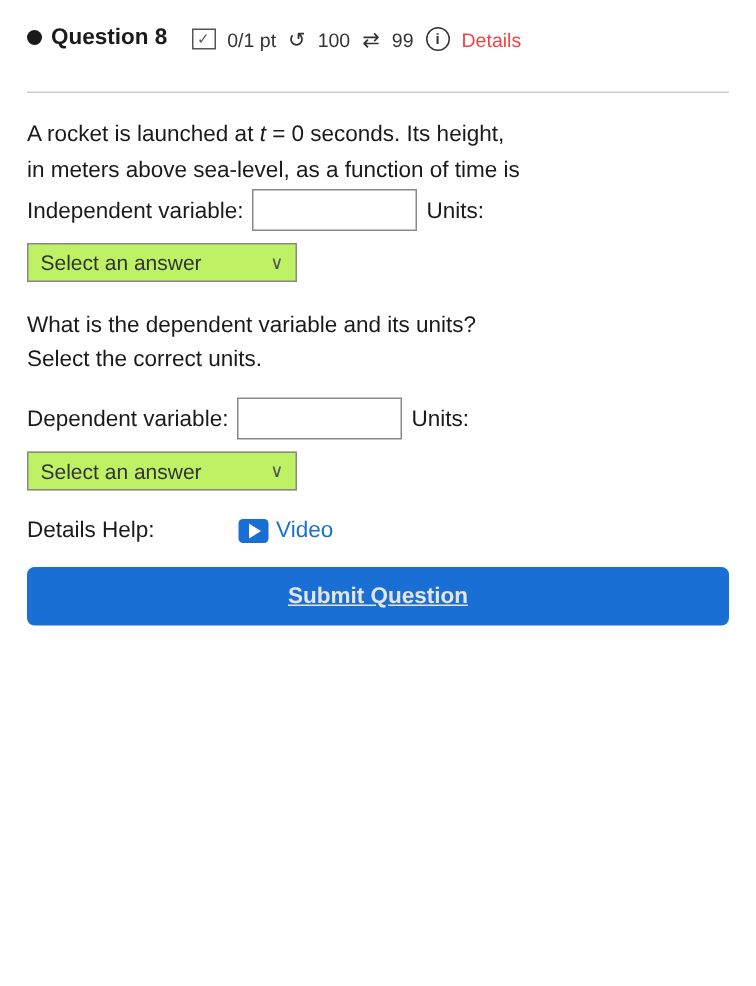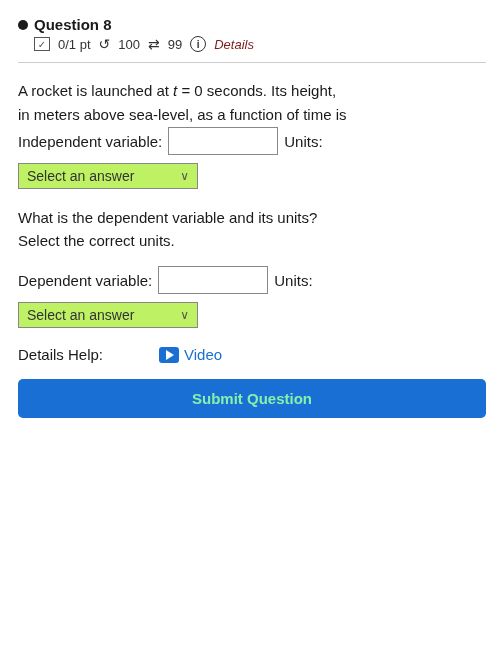--- a/index.html
+++ b/index.html
@@ -13,22 +13,22 @@
       color: #1a1a1a;
     }
     .page {
       width: 504px;
       min-height: 657px;
       background: #fff;
       padding: 16px 18px 20px 18px;
     }
     .question-header {
       display: flex;
-      flex-direction: column;
-      margin-bottom: 10px;
+      flex-direction: row;
+      margin-bottom: 25px;
     }
     .question-title {
       font-weight: bold;
       font-size: 15px;
       display: flex;
       align-items: center;
       gap: 6px;
       margin-bottom: 3px;
     }
     .bullet {
@@ -154,49 +154,50 @@
     .play-triangle {
       width: 0;
       height: 0;
       border-top: 5px solid transparent;
       border-bottom: 5px solid transparent;
       border-left: 8px solid white;
       margin-left: 2px;
     }
     .submit-btn {
       background: #1a6fd4;
-      color: #86efac;
+      color: #e5e5e5;
       border: none;
       border-radius: 5px;
       padding: 11px 28px;
       font-size: 15px;
       font-weight: bold;
       cursor: pointer;
       width: 100%;
+      text-decoration: underline;
     }
   </style>
 </head>
 <body>
 
 <div class="page">
   
   <div class="question-header">
     <div class="question-title">
       <span class="bullet"></span>
       <span>Question 8</span>
     </div>
     <div class="question-meta">
       <span class="checkbox-icon">✓</span>
       <span>0/1 pt</span>
       <span class="rotate-icon">↺</span>
       <span>100</span>
       <span class="rotate-icon">⇄</span>
       <span>99</span>
       <span class="meta-icon">i</span>
-      <span style="color:#7f1d1d; cursor:pointer;font-style:italic;">Details</span>
+      <span style="color:#ef4444; cursor:pointer;">Details</span>
     </div>
   </div>
 
   <hr class="divider">
 
   
   <div class="problem-text">
     <span>A rocket is launched at <span class="math">t</span> = 0 seconds. Its height,</span><br>
     <span>in meters above sea-level, as a function of time is</span><br>
   </div>

